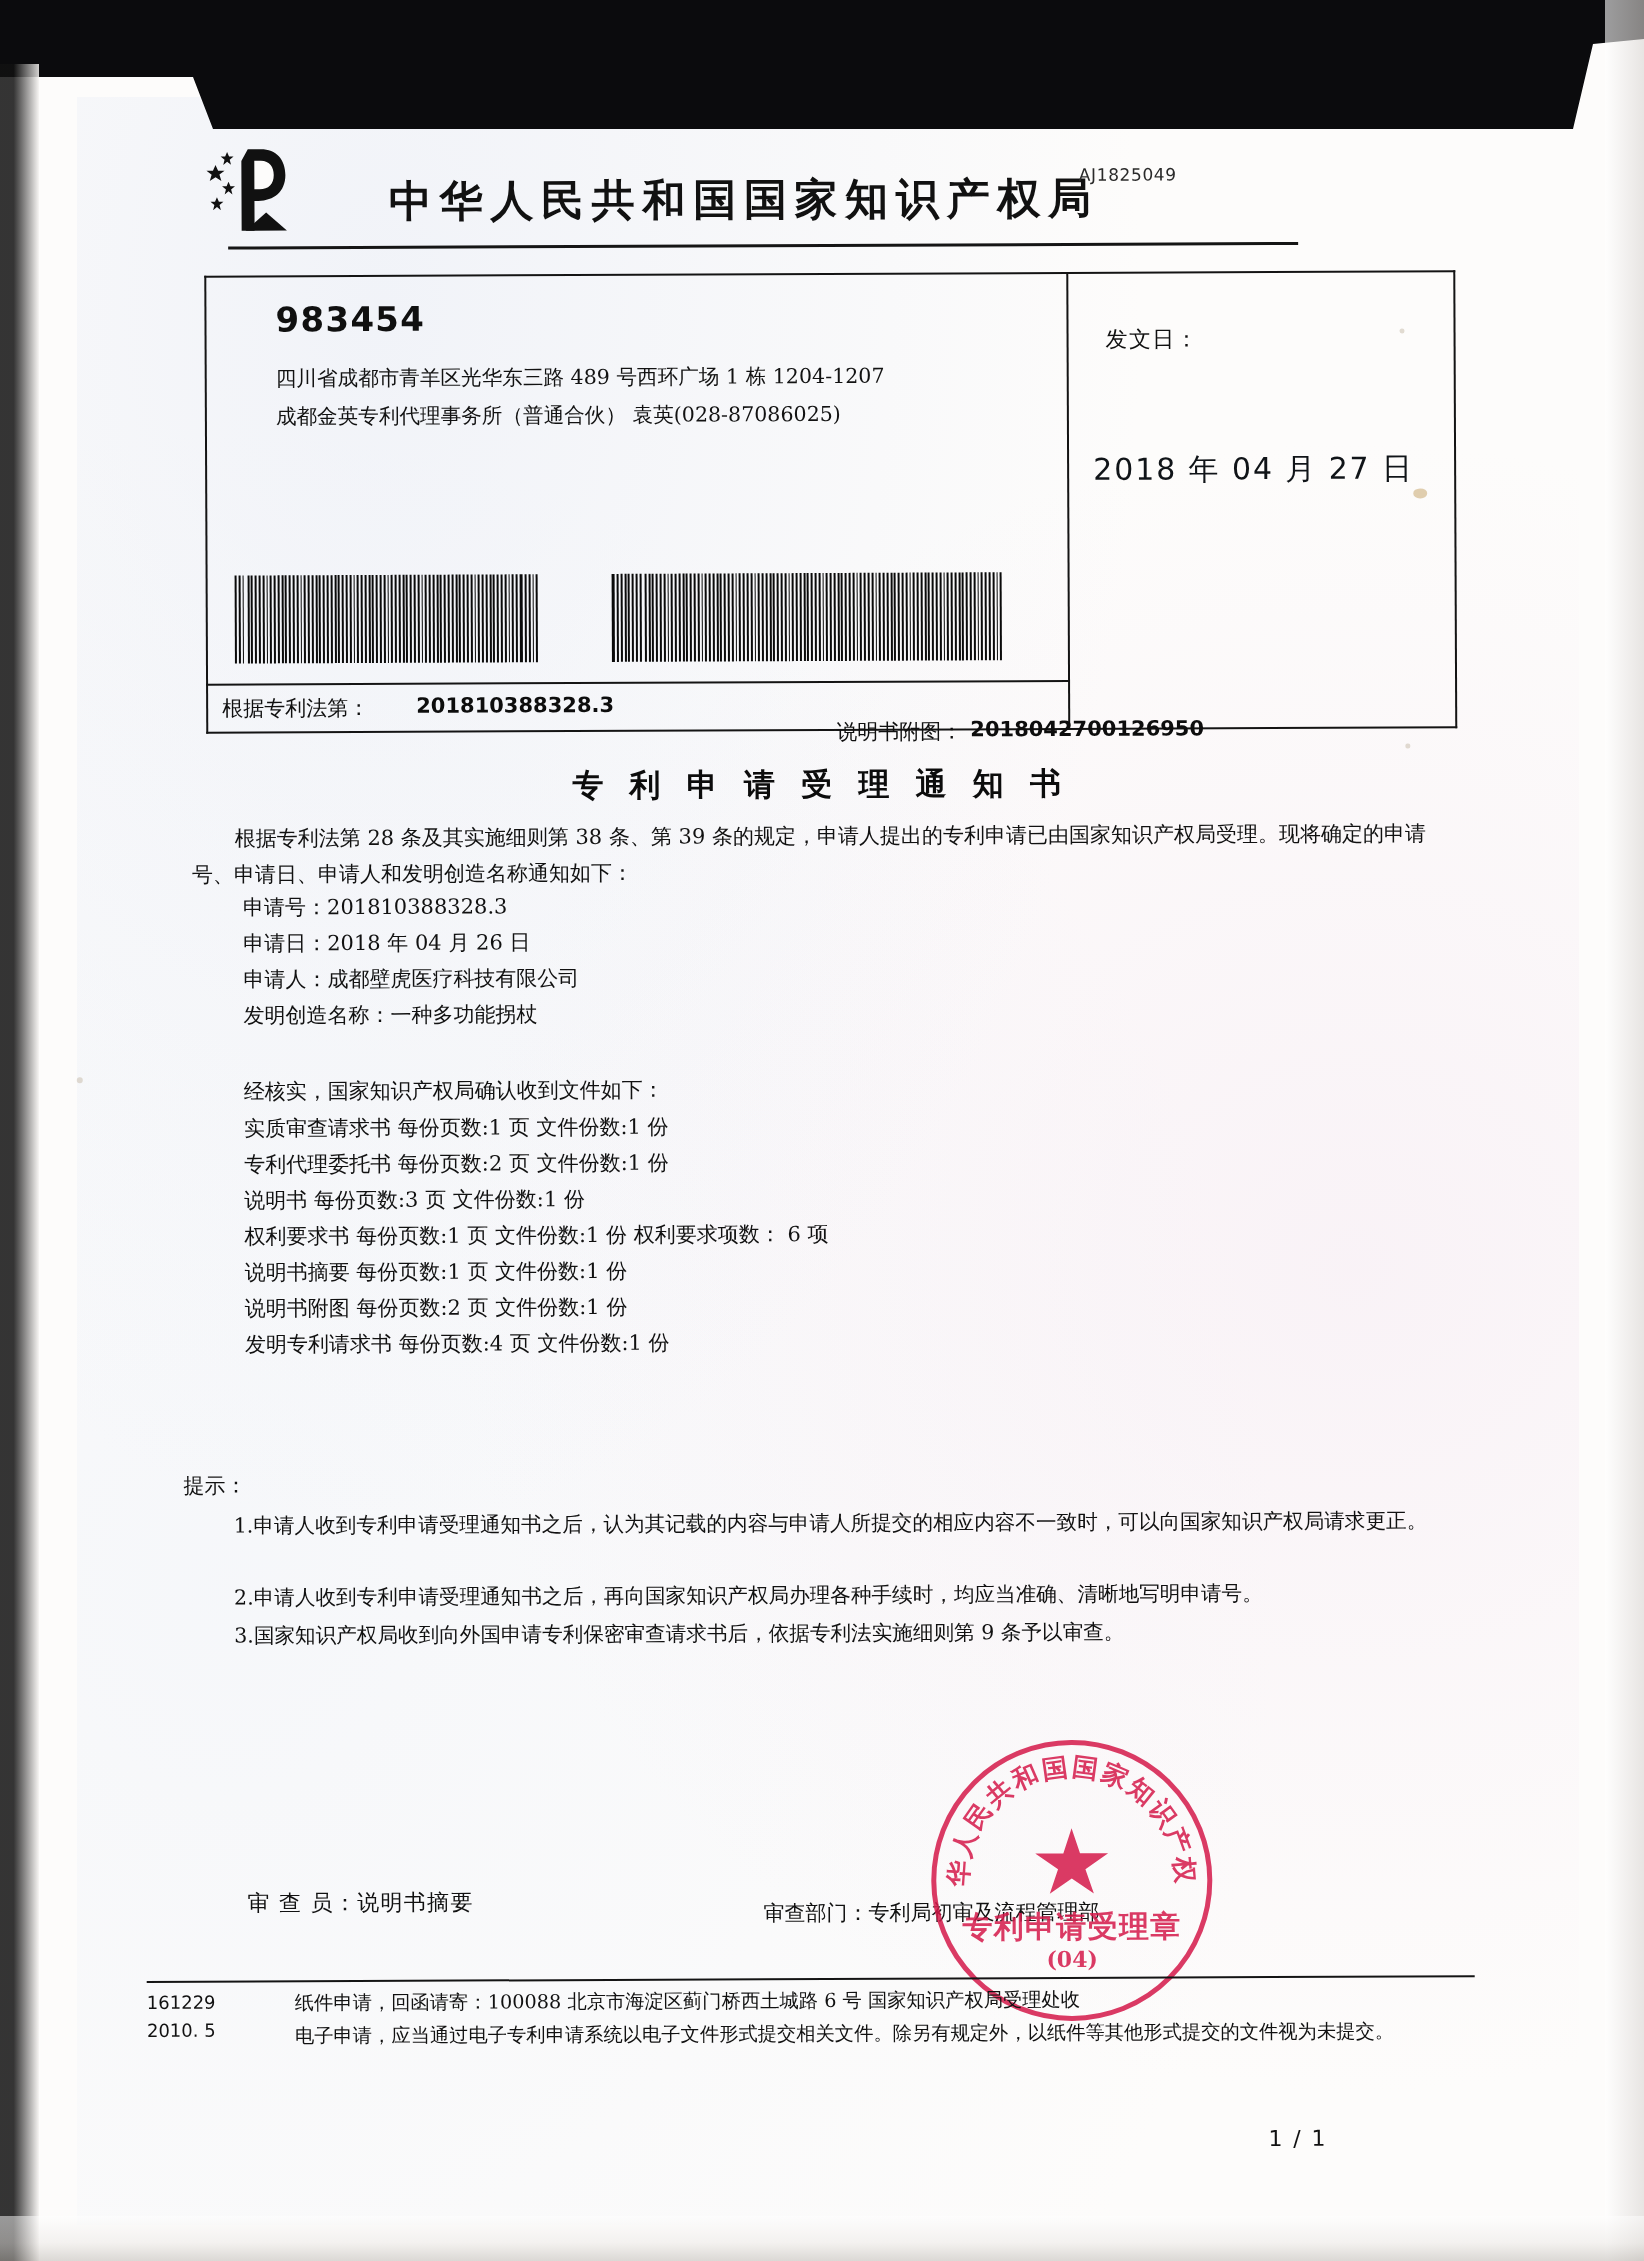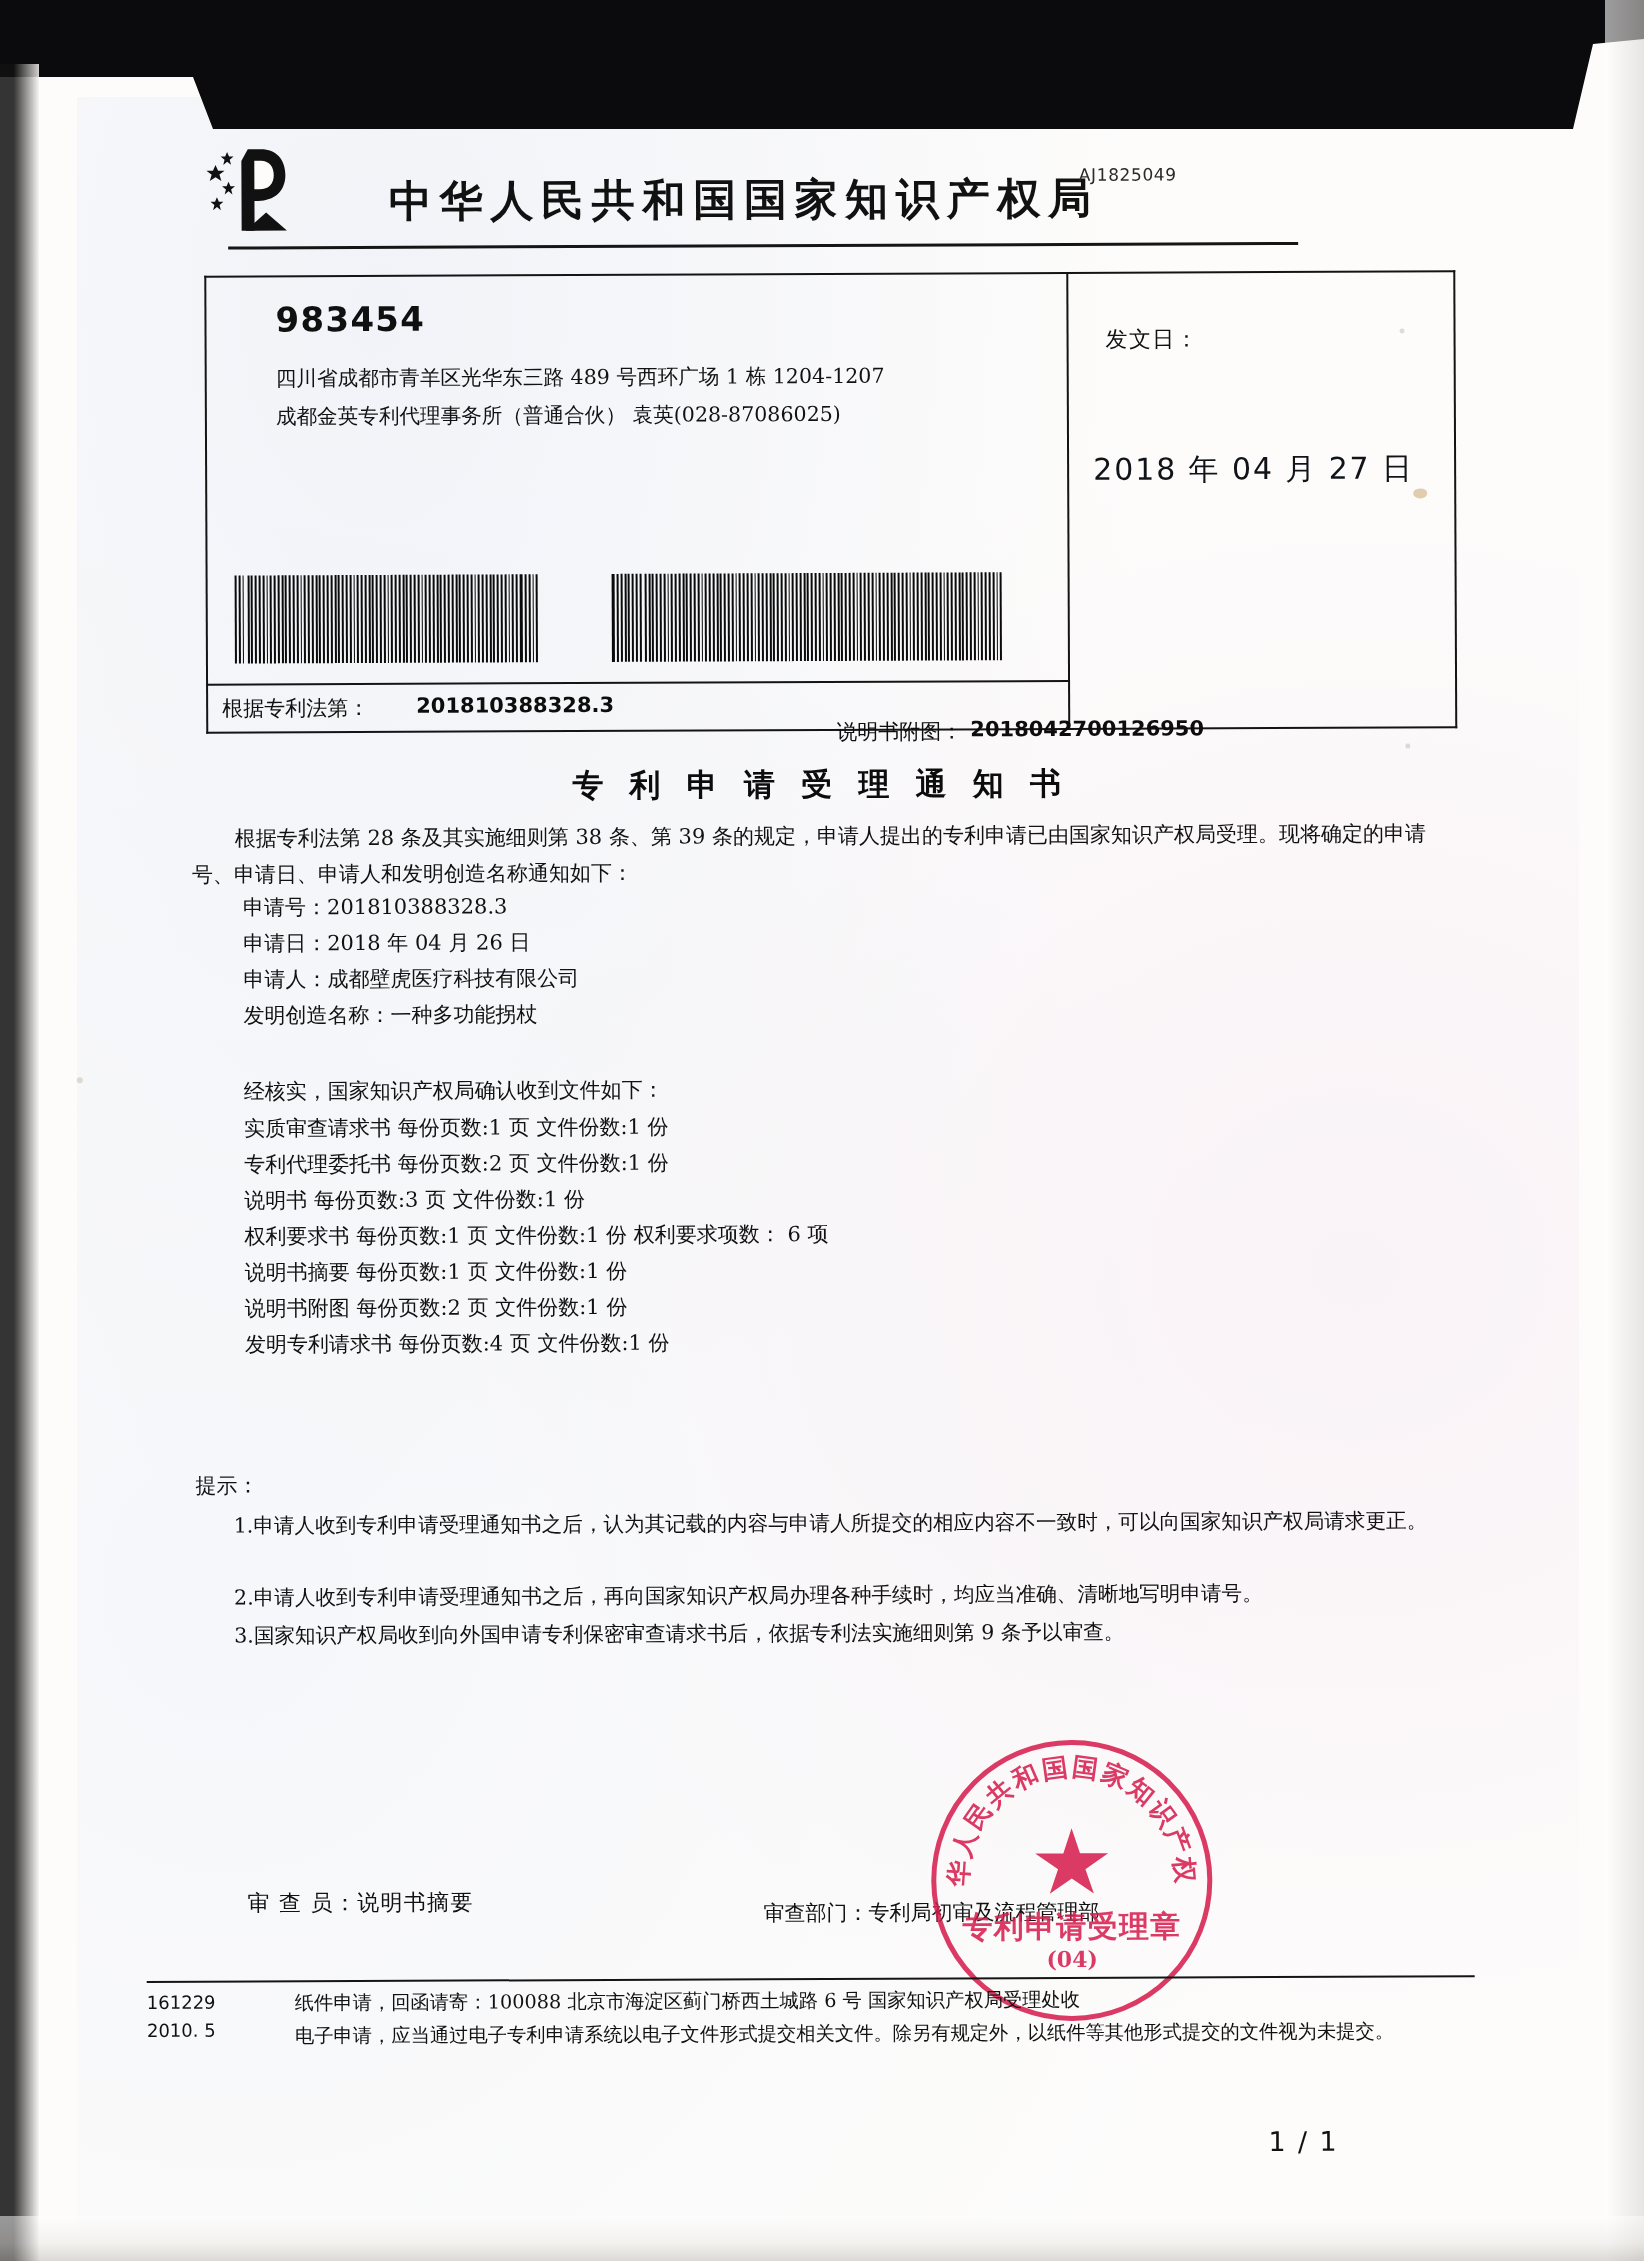--- a/index.html
+++ b/index.html
@@ -202,21 +202,21 @@
     position: absolute;
     left: 193px;
     width: 1264px;
     font-size: 21px;
     line-height: 36px;
     color: #111;
   }
   .indent2 { text-indent: 43px; }
   .list-line { position: absolute; left: 244px; font-size: 21px; color: #111; white-space: nowrap; }
 
-  .tip-head { position: absolute; left: 182px; font-size: 21px; color: #111; margin-left: 12px; }
+  .tip-head { position: absolute; left: 182px; font-size: 21px; color: #111; }
   .tip-item { position: absolute; left: 193px; width: 1277px; font-size: 20.6px; line-height: 35px; color: #111; text-indent: 39px; }
 
   .examiner { position: absolute; left: 244px; top: 1886px; font-size: 22px; color: #111; letter-spacing: 1.3px; }
   .dept { position: absolute; left: 760px; top: 1899px; font-size: 21px; color: #111; }
 
   
   .seal {
     position: absolute;
     left: 928px; top: 1741px;
     width: 271px; height: 271px;
@@ -271,21 +271,21 @@
     width: 1328px; height: 1.9px;
     background: #141414;
   }
   .foot-code1 { position: absolute; left: 143px; top: 1989px; font-size: 18px; color: #111; font-family: "DejaVu Sans","Liberation Sans",sans-serif;}
   .foot-code2 { position: absolute; left: 143px; top: 2017px; font-size: 18px; color: #111; font-family: "DejaVu Sans","Liberation Sans",sans-serif;}
   .foot-l1 { position: absolute; left: 291px; top: 1987px; font-size: 19.3px; color: #111; white-space: nowrap; }
   .foot-l2 { position: absolute; left: 291px; top: 2018px; width: 1180px; font-size: 19.3px; line-height: 31px; color: #111; }
   .page-num {
     position: absolute;
     left: 1264px; top: 2128px;
-    font-size: 27px;
+    font-size: 22px;
     color: #111;
     letter-spacing: 1.9px;
     font-family: "DejaVu Sans","Liberation Sans",sans-serif;
   }
 
   
   .speck { position: absolute; background: #cbbfae; border-radius: 50%; opacity: .55; }
 </style>
 </head>
 <body>

